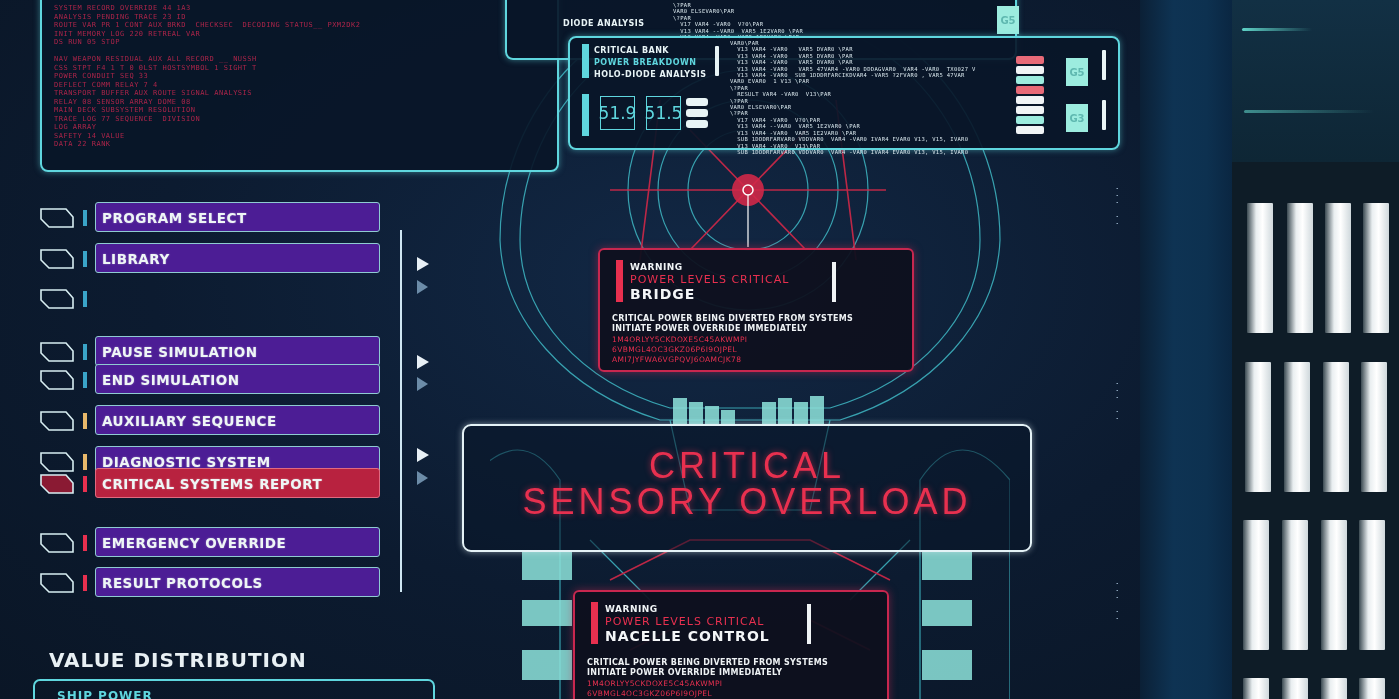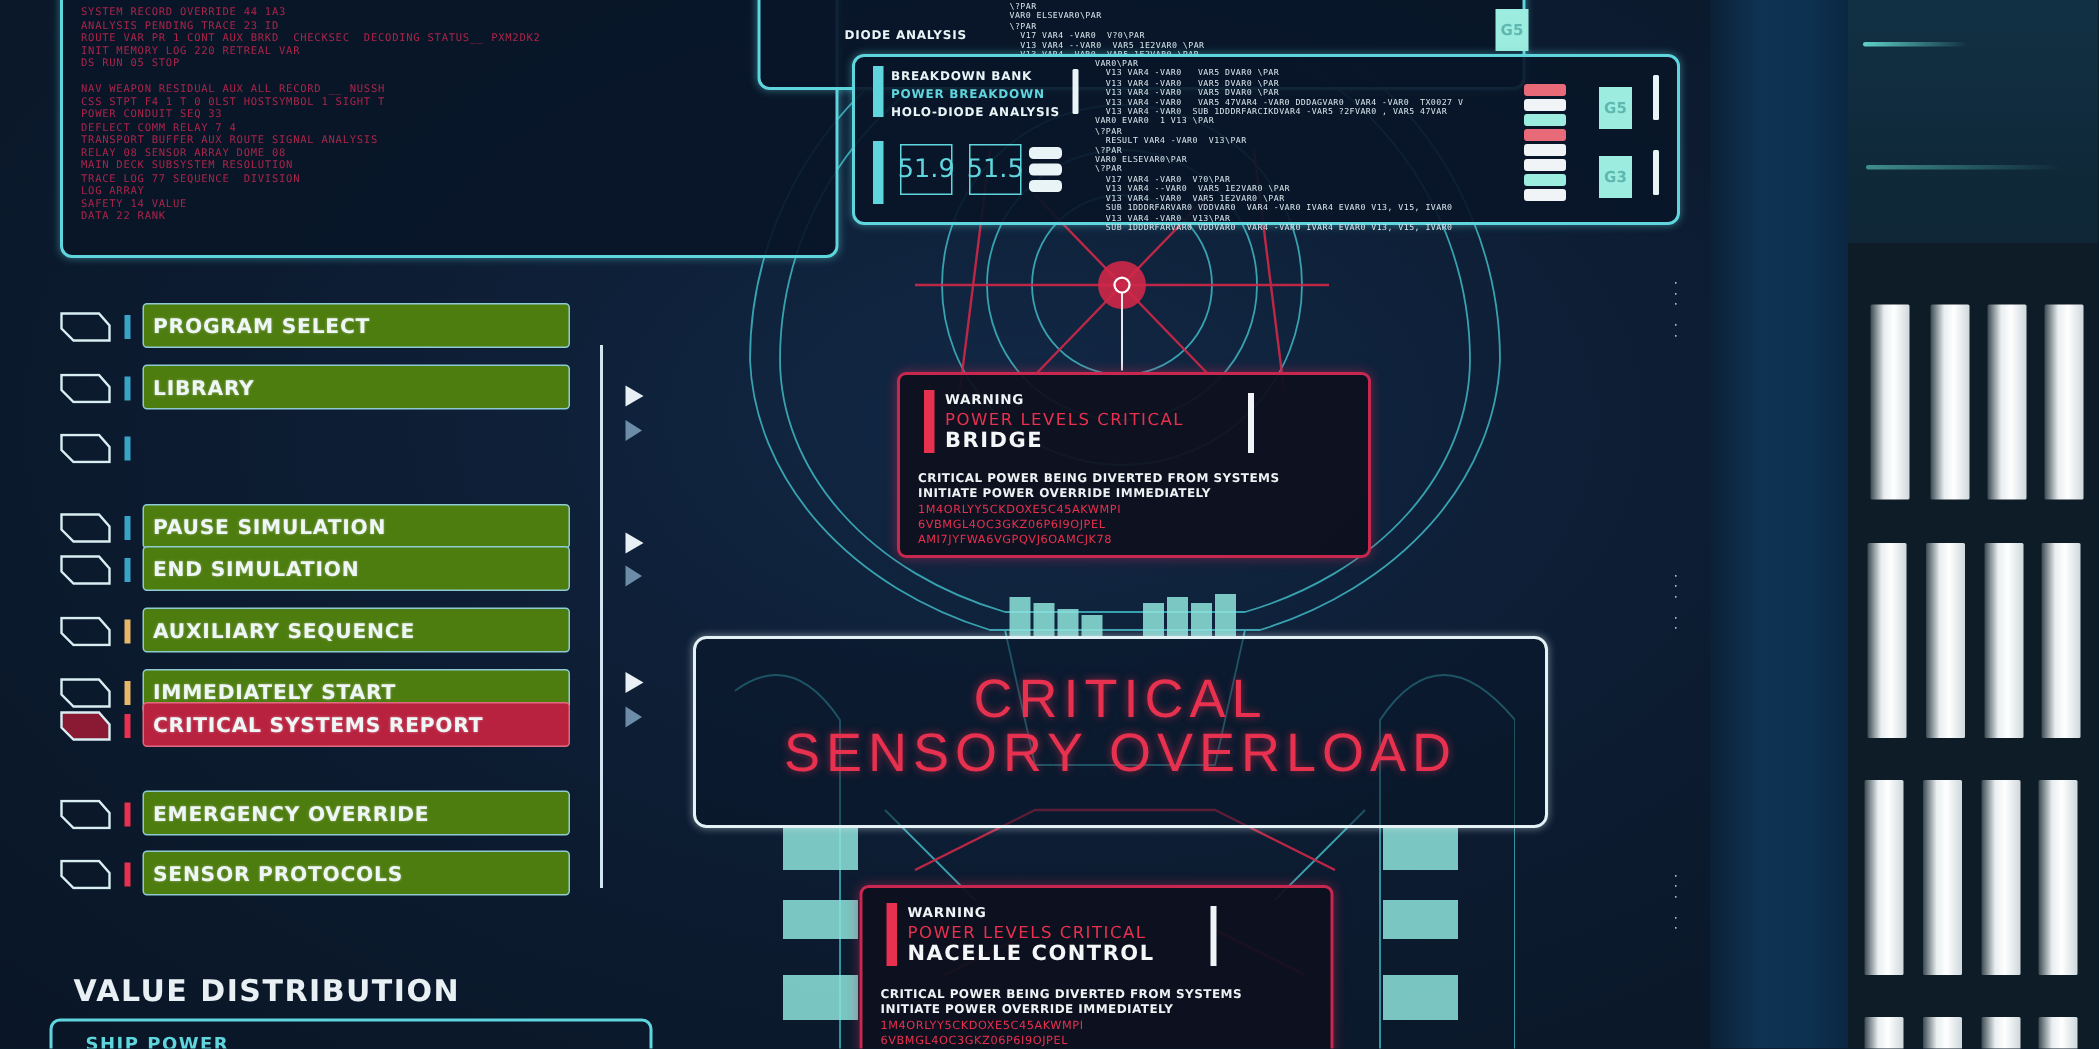--- a/index.html
+++ b/index.html
@@ -21,21 +21,21 @@
   .gauge{position:absolute;width:33px;height:32px;border:1.5px solid #5fd6de;color:#5fd6de;font-size:17px;font-weight:normal;display:flex;align-items:center;justify-content:center;}
   .pill{position:absolute;width:22px;height:8px;background:#e8f4f6;border-radius:3px;}
   .code{position:absolute;color:#d8e6ec;font-family:"DejaVu Sans Mono",monospace;font-size:5.5px;line-height:6.4px;white-space:pre;letter-spacing:0.3px;}
   .seg{position:absolute;width:28px;height:8px;border-radius:2px;}
   .gbox{position:absolute;width:22px;height:28px;background:#9cecdf;color:#5fb8b0;font-size:10px;font-weight:bold;display:flex;align-items:center;justify-content:center;}
   .bracket{position:absolute;width:4px;background:#e8f4f6;border-radius:1px;}
 
   .menu-item{position:absolute;left:40px;width:345px;height:32px;}
   .menu-tab{position:absolute;left:0;top:6px;width:34px;height:20px;}
   .menu-ind{position:absolute;left:43px;top:8px;width:4px;height:16px;}
-  .menu-btn{position:absolute;left:55px;top:0;width:285px;height:30px;border:1.5px solid #8fcbd2;border-radius:3px;background:#4d7c0f;color:#eef6f6;font-weight:bold;font-size:13.5px;letter-spacing:0.5px;line-height:30px;padding-left:6px;box-sizing:border-box;cursor:pointer;text-shadow:0 0 2px rgba(255,255,255,0.4);}
+  .menu-btn{position:absolute;left:55px;top:0;width:285px;height:30px;border:1.5px solid #8fcbd2;border-radius:3px;background:#4c1d95;color:#eef6f6;font-weight:bold;font-size:13.5px;letter-spacing:0.5px;line-height:30px;padding-left:6px;box-sizing:border-box;cursor:pointer;text-shadow:0 0 2px rgba(255,255,255,0.4);}
   .menu-btn.active{background:#b8223f;border-color:#e06a80;}
   .rail{position:absolute;left:400px;top:230px;width:2px;height:362px;background:#cfe6f2;}
   .tri{position:absolute;width:0;height:0;border-top:7px solid transparent;border-bottom:7px solid transparent;}
 
   .schem{position:absolute;left:490px;top:40px;width:520px;height:660px;}
   .warn{position:absolute;border:2px solid #c8274f;border-radius:6px;background:rgba(14,16,30,0.94);box-shadow:0 0 8px rgba(200,39,79,0.5);}
   .warn .rbar{position:absolute;left:16px;top:10px;width:7px;height:42px;background:#e8304f;}
   .warn .wbr{position:absolute;top:12px;width:4px;height:40px;background:#f0f4f6;}
   .warn .lbl{position:absolute;left:30px;color:#f0f4f6;font-weight:bold;font-size:9px;letter-spacing:0.5px;}
   .warn .crit{position:absolute;left:30px;color:#e8304f;font-size:11px;letter-spacing:1px;}
@@ -126,21 +126,21 @@
 VAR0 ELSEVAR0\PAR
 \?PAR
   V17 VAR4 -VAR0  V?0\PAR
   V13 VAR4 --VAR0  VAR5 1E2VAR0 \PAR
   V13 VAR4 -VAR0  VAR5 1E2VAR0 \PAR</div>
   <div class="gbox" style="left:490px;top:18px;">G5</div>
 </div>
 
 <div class="panel" style="left:568px;top:36px;width:548px;height:110px;">
   <div class="cyan-bar" style="left:12px;top:6px;height:34px;"></div>
-  <div class="cap-title" style="left:24px;top:8px;">BREAKDOWN BANK</div>
+  <div class="cap-title" style="left:24px;top:8px;">CRITICAL BANK</div>
   <div class="cap-sub" style="left:24px;top:20px;">POWER BREAKDOWN</div>
   <div class="cap-title" style="left:24px;top:32px;">HOLO-DIODE ANALYSIS</div>
   <div class="bracket" style="left:145px;top:8px;height:30px;"></div>
   <div class="cyan-bar" style="left:12px;top:56px;height:42px;"></div>
   <div class="gauge" style="left:30px;top:58px;">51.9</div>
   <div class="gauge" style="left:76px;top:58px;">51.5</div>
   <div class="pill" style="left:116px;top:60px;"></div>
   <div class="pill" style="left:116px;top:71px;"></div>
   <div class="pill" style="left:116px;top:82px;"></div>
   <div class="code" style="left:160px;top:2px;">VAR0\PAR
@@ -215,42 +215,42 @@
         <path d="M1 1 L26 1 L33 9 L33 19 L9 19 L1 11 Z" fill="none" stroke="#d8eef2" stroke-width="1.6"></path>
       </svg>
       <div class="menu-ind" style="background:#e8b86a"></div>
       <div class="menu-btn">AUXILIARY SEQUENCE</div>
     </div>
     <div class="menu-item" style="top: 445.6px;">
       <svg class="menu-tab" viewBox="0 0 34 20">
         <path d="M1 1 L26 1 L33 9 L33 19 L9 19 L1 11 Z" fill="none" stroke="#d8eef2" stroke-width="1.6"></path>
       </svg>
       <div class="menu-ind" style="background:#e8b86a"></div>
-      <div class="menu-btn">IMMEDIATELY START</div>
+      <div class="menu-btn">DIAGNOSTIC SYSTEM</div>
     </div>
     <div class="menu-item" style="top: 468px;">
       <svg class="menu-tab" viewBox="0 0 34 20">
         <path d="M1 1 L26 1 L33 9 L33 19 L9 19 L1 11 Z" fill="#8a1a33" stroke="#d8eef2" stroke-width="1.6"></path>
       </svg>
       <div class="menu-ind" style="background:#e8304f"></div>
       <div class="menu-btn active">CRITICAL SYSTEMS REPORT</div>
     </div>
     <div class="menu-item" style="top: 526.8px;">
       <svg class="menu-tab" viewBox="0 0 34 20">
         <path d="M1 1 L26 1 L33 9 L33 19 L9 19 L1 11 Z" fill="none" stroke="#d8eef2" stroke-width="1.6"></path>
       </svg>
       <div class="menu-ind" style="background:#e8304f"></div>
       <div class="menu-btn">EMERGENCY OVERRIDE</div>
     </div>
     <div class="menu-item" style="top: 567.4px;">
       <svg class="menu-tab" viewBox="0 0 34 20">
         <path d="M1 1 L26 1 L33 9 L33 19 L9 19 L1 11 Z" fill="none" stroke="#d8eef2" stroke-width="1.6"></path>
       </svg>
       <div class="menu-ind" style="background:#e8304f"></div>
-      <div class="menu-btn">SENSOR PROTOCOLS</div>
+      <div class="menu-btn">RESULT PROTOCOLS</div>
     </div>
   </div>
 <div class="rail"></div>
 
 <div class="tri" style="left:417px;top:257px;border-left:12px solid #e8f0f6;"></div>
 <div class="tri" style="left:417px;top:280px;border-left:11px solid #6c8ca8;"></div>
 <div class="tri" style="left:417px;top:355px;border-left:12px solid #e8f0f6;"></div>
 <div class="tri" style="left:417px;top:377px;border-left:11px solid #6c8ca8;"></div>
 <div class="tri" style="left:417px;top:448px;border-left:12px solid #e8f0f6;"></div>
 <div class="tri" style="left:417px;top:471px;border-left:11px solid #6c8ca8;"></div>

